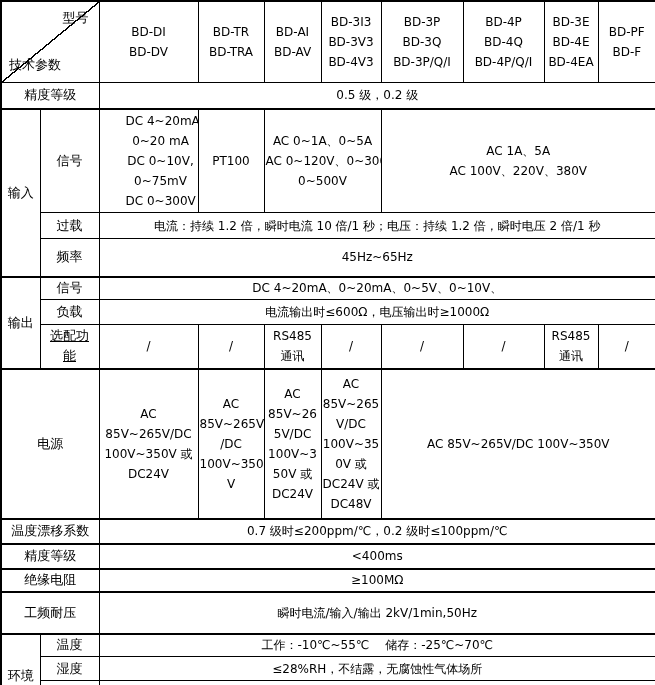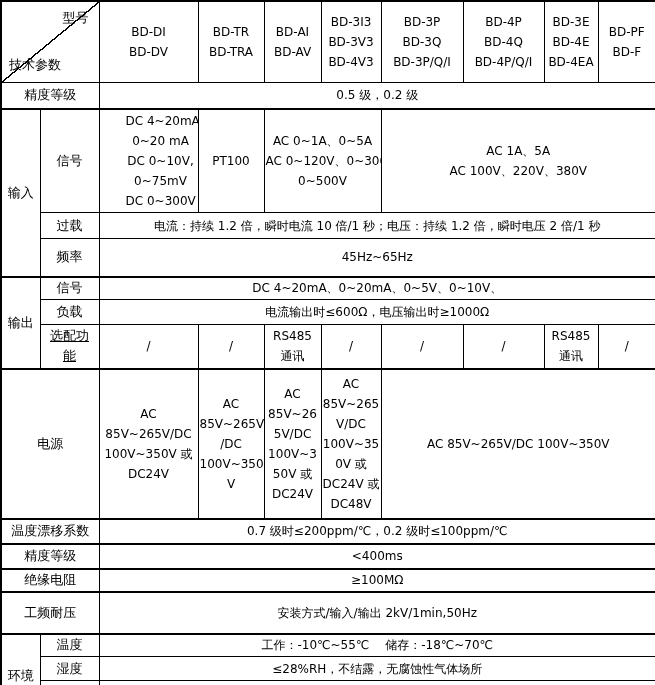--- a/index.html
+++ b/index.html
@@ -167,27 +167,27 @@
     <td colspan="8">&lt;400ms</td>
   </tr>
 
   <tr class="h23 bb2">
     <td colspan="2" class="lbl">绝缘电阻</td>
     <td colspan="8">≥100MΩ</td>
   </tr>
 
   <tr class="h27 bb2">
     <td colspan="2" class="lbl">工频耐压</td>
-    <td colspan="8">安装方式/输入/输出 2kV/1min,50Hz</td>
+    <td colspan="8">瞬时电流/输入/输出 2kV/1min,50Hz</td>
   </tr>
 
   <tr class="h23 bt2">
     <td rowspan="3" class="lbl">环境</td>
     <td class="lbl">温度</td>
-    <td colspan="8">工作：-10℃~55℃　 储存：-18℃~70℃</td>
+    <td colspan="8">工作：-10℃~55℃　 储存：-25℃~70℃</td>
   </tr>
   <tr class="h24">
     <td class="lbl">湿度</td>
     <td colspan="8">≤28%RH，不结露，无腐蚀性气体场所</td>
   </tr>
   <tr class="h22 bb2">
     <td class="lbl">海拔</td>
     <td colspan="8">≤1800m</td>
   </tr>
 

